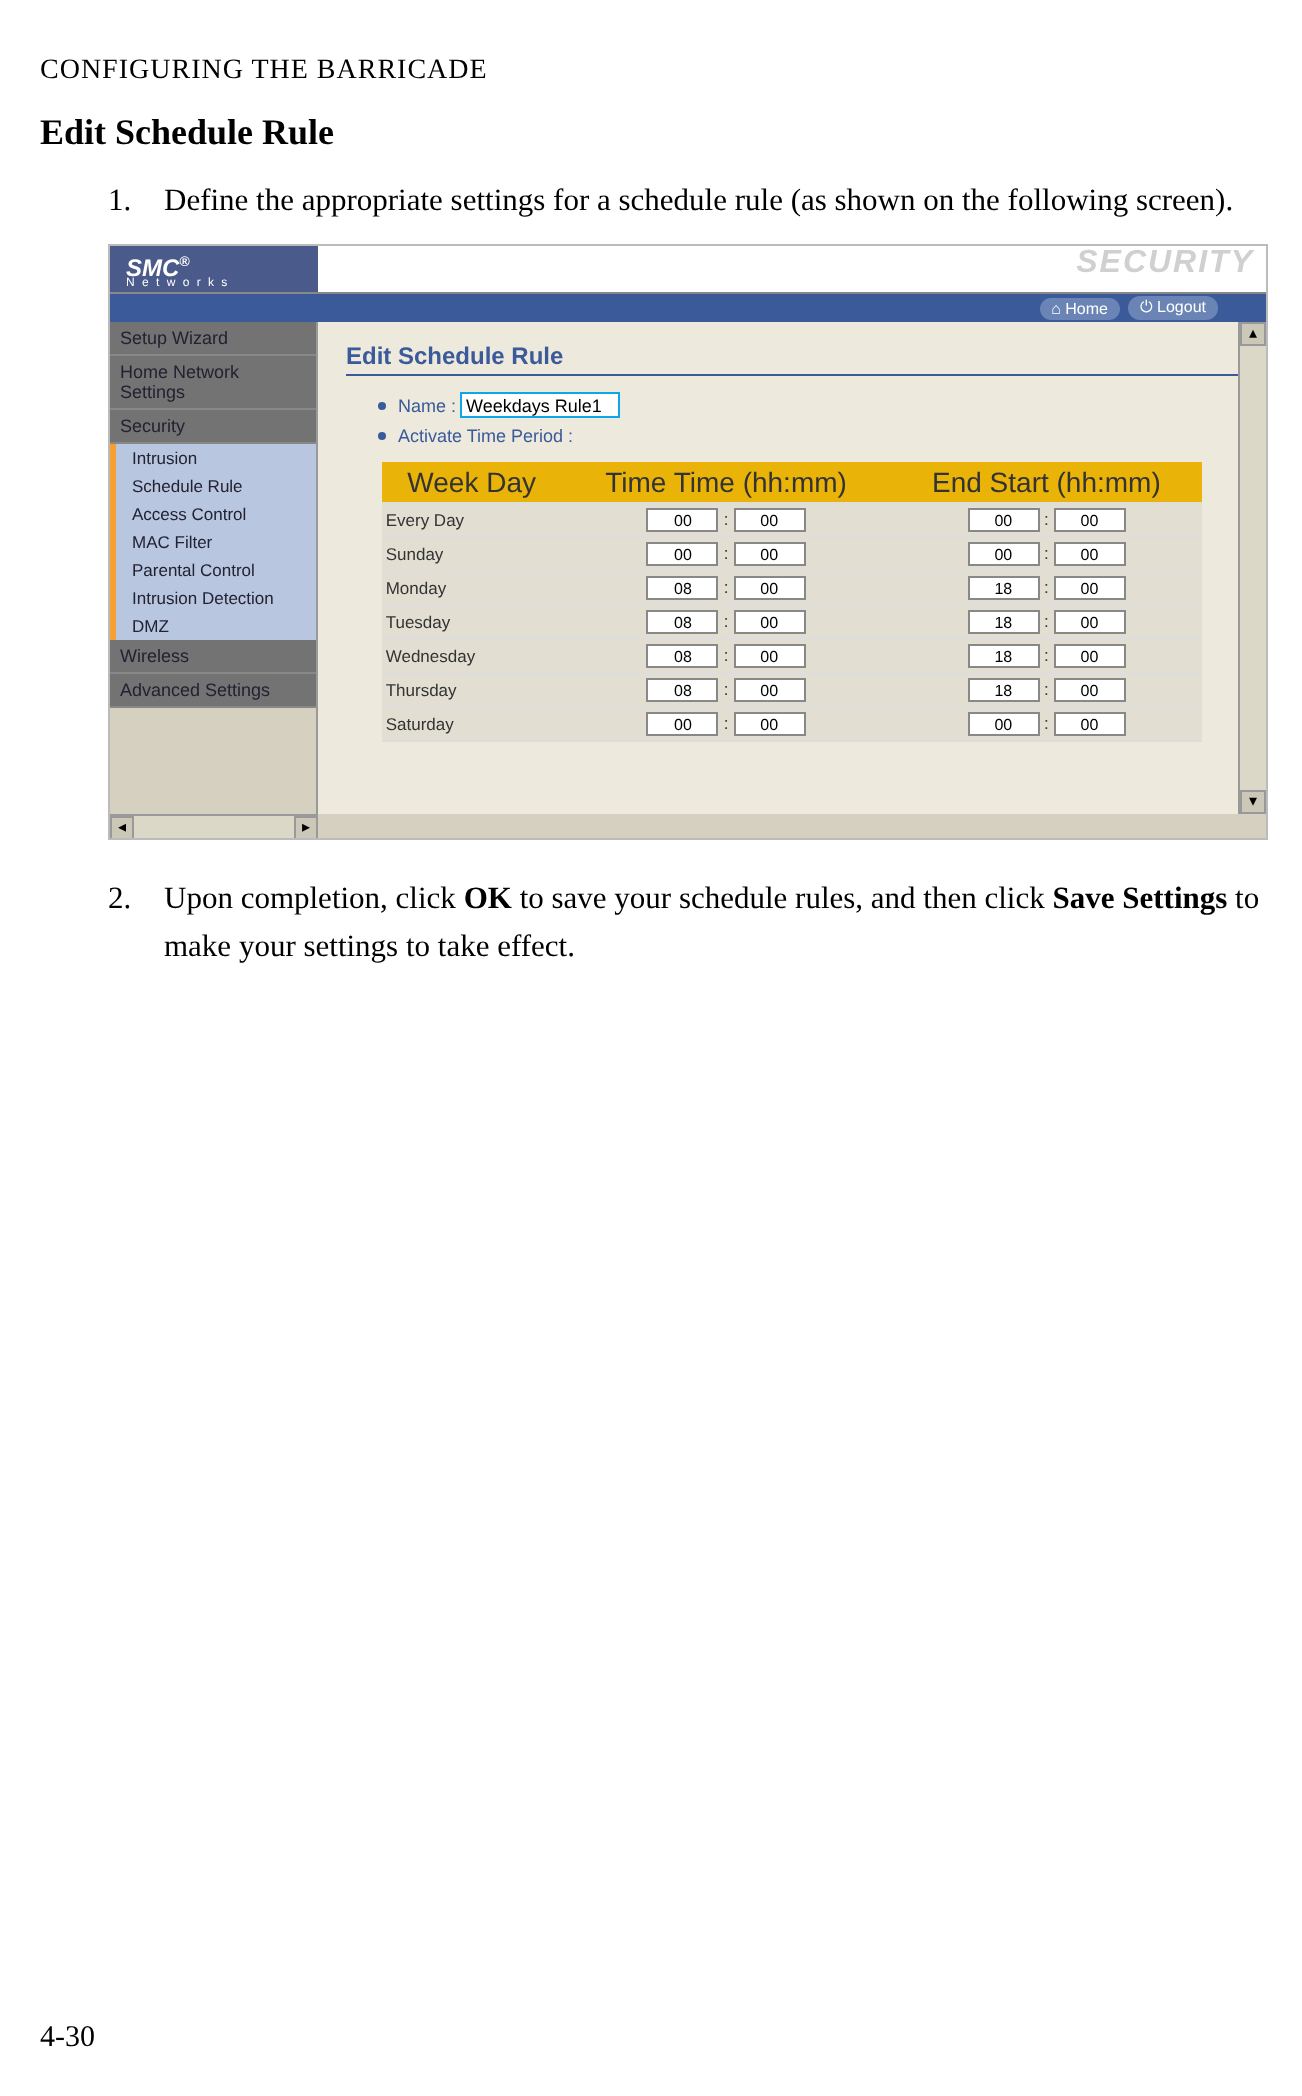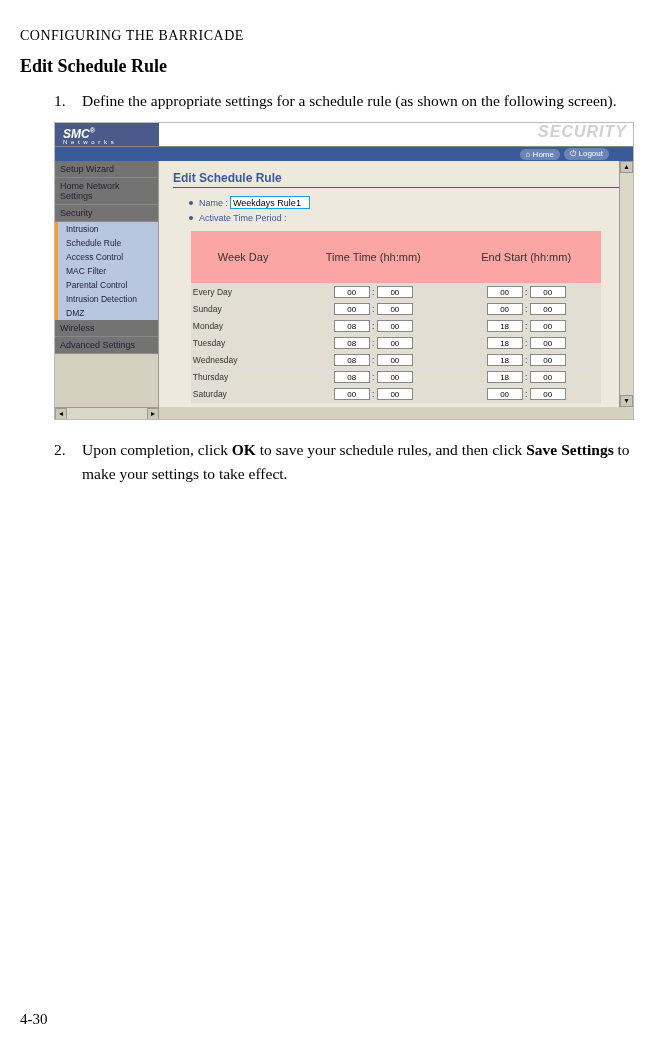--- a/index.html
+++ b/index.html
@@ -141,25 +141,25 @@
     padding: 0 2px;
     margin-left: 2px;
     background:#fff;
   }
   .schedule-table {
     margin: 8px auto 0 auto;
     border-collapse: collapse;
     width: 92%;
   }
   .schedule-table th {
-    background: #fca5a5;
+    background: #eab308;
     color: #333;
     font-weight: normal;
-    font-size: 11px;
-    padding: 20px;
+    font-size: 14px;
+    padding: 2px;
     border-bottom: 1px solid #ddd;
   }
   .schedule-table td {
     background: #e2dfd2;
     text-align: center;
     font-size: 8.5px;
     padding: 2px;
     border-bottom: 1px solid #ddd;
     color: #333;
   }

